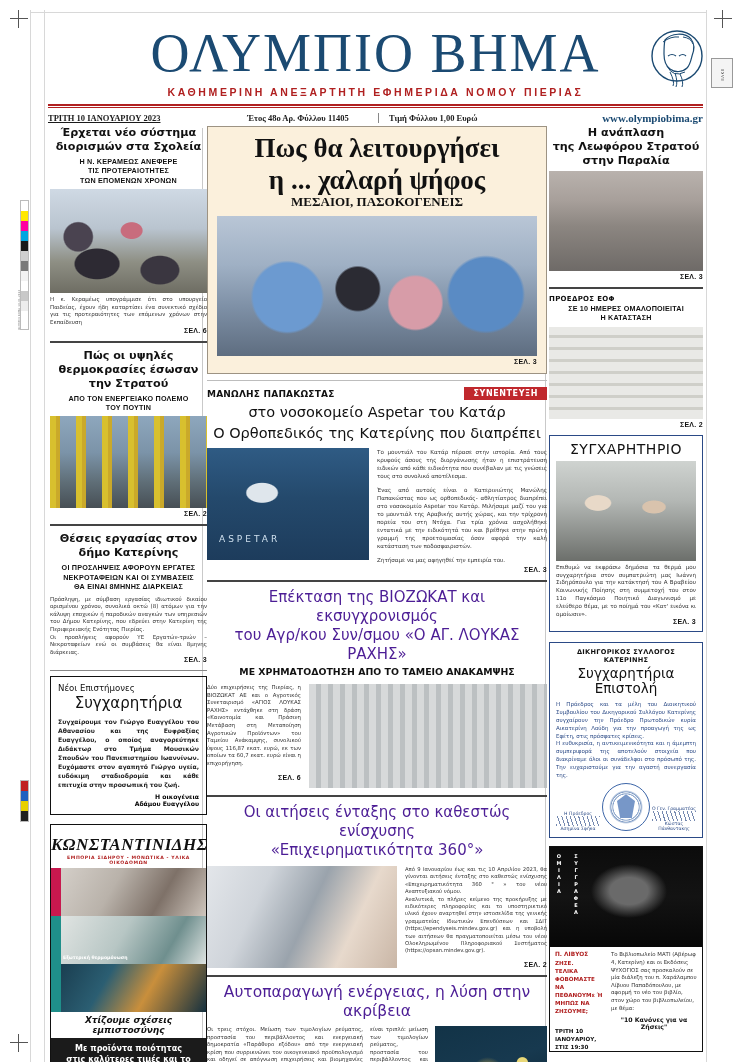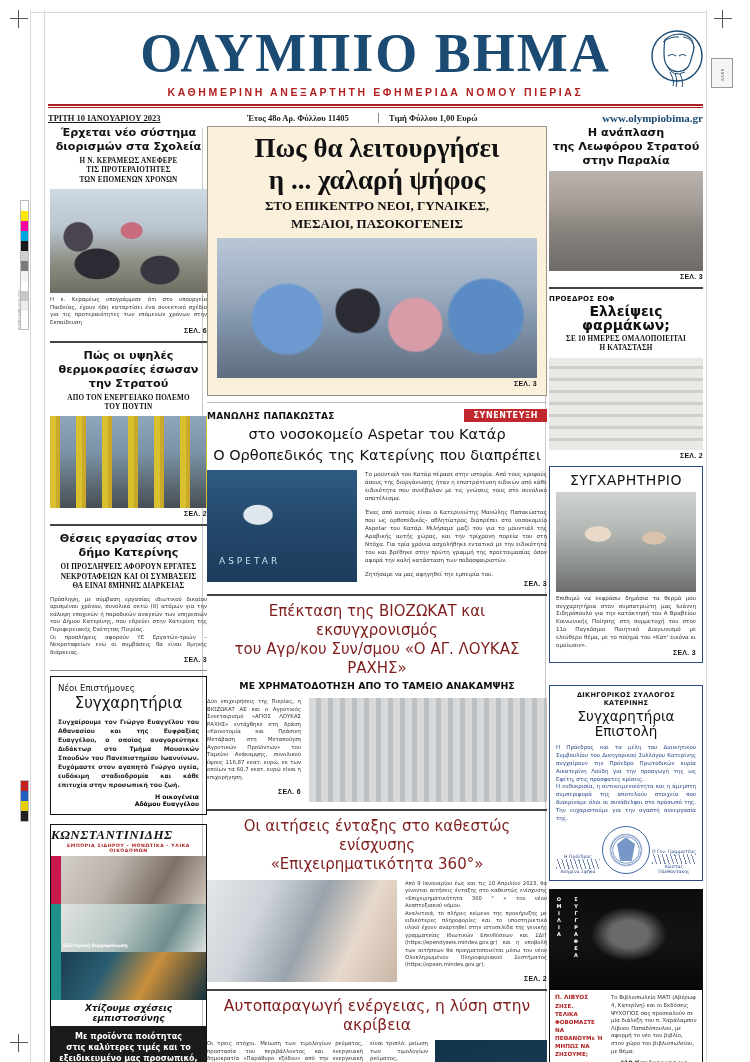--- a/index.html
+++ b/index.html
@@ -18,21 +18,21 @@
   .regmark:before{left:8px;top:0;width:1px;height:18px;}
   .regmark:after{top:8px;left:0;height:1px;width:18px;}
   .colorbar{position:absolute;width:7px;border:1px solid #bbb;background:#fff;}
   .colorbar i{display:block;height:10px;}
   .cb-label{position:absolute;font-size:2.6px;color:#777;transform:rotate(-90deg);
             transform-origin:left top;white-space:nowrap;letter-spacing:.2px;}
 
   
   .masthead{position:absolute;left:48px;top:22px;width:655px;height:96px;}
   .mast-title{font-family:"Liberation Serif","DejaVu Serif",serif;
-    font-weight:700;font-size:54px;line-height:58px;color:#1b4a72;text-align:center;
+    font-weight:400;font-size:54px;line-height:58px;color:#1b4a72;text-align:center;
     letter-spacing:2px;margin:0;padding-top:2px;}
   .mast-sub{font-family:"Liberation Sans","DejaVu Sans",sans-serif;font-weight:700;
     font-size:10.5px;letter-spacing:2.6px;color:#b02020;text-align:center;margin-top:4px;}
   .mast-rule{height:2px;background:#b02020;margin:6px 0 0 0;}
   .mast-rule2{height:1px;background:#b02020;margin-top:1px;}
   .mast-info{display:flex;align-items:center;font-family:"Liberation Serif","DejaVu Serif",serif;
     font-weight:700;font-size:8.5px;color:#1a1a1a;padding-top:4px;}
   .mi-date{width:170px;text-decoration:underline;}
   .mi-issue{width:160px;text-align:center;}
   .mi-price{flex:1;border-left:1px solid #888;padding-left:10px;}
@@ -53,21 +53,21 @@
   .vrule{position:absolute;width:1px;background:#c9c9c9;}
 
   
   .blk{margin-bottom:7px;}
   .hr-thin{height:1px;background:#bdbdbd;margin:6px 0;}
   .hr-thick{height:2px;background:#444;margin:6px 0;}
   .hr-mid{height:1px;background:#888;margin:5px 0;}
 
   .h-side{font-family:"DejaVu Sans","Liberation Sans",sans-serif;font-weight:700;
     font-size:11.2px;line-height:14px;color:#111;text-align:center;margin:0 0 3px;}
-  .k-side{font-family:Liberation Serif, serif;font-weight:700;
+  .k-side{font-family:Liberation Sans, sans-serif;font-weight:700;
     font-size:7.2px;line-height:9.4px;color:#111;text-align:center;letter-spacing:.2px;margin:0 0 4px;}
   .body-s{font-family:"DejaVu Sans","Liberation Sans",sans-serif;font-size:5.5px;
     line-height:7.6px;color:#333;text-align:justify;margin:3px 0 0;}
   .pg{font-family:"Liberation Sans","DejaVu Sans",sans-serif;font-weight:700;
     font-size:7px;color:#111;text-align:right;letter-spacing:.3px;}
 
   .photo{width:100%;position:relative;overflow:hidden;background:#cfd6dc;}
 
   
   .ph-class{background:
@@ -129,21 +129,21 @@
     font-size:9px;color:#111;letter-spacing:.2px;}
   .iv-badge{background:#c0282d;color:#fff;font-weight:700;font-size:8px;
     padding:2px 9px;letter-spacing:.6px;}
   .iv-title{font-family:"DejaVu Sans","Liberation Sans",sans-serif;font-weight:400;
     font-size:14.5px;line-height:18px;color:#111;text-align:center;margin:3px 0 0;}
   .two-col{display:flex;gap:8px;margin-top:6px;}
   .body-m{font-family:"DejaVu Sans","Liberation Sans",sans-serif;font-size:5.6px;
     line-height:8px;color:#333;text-align:justify;margin:0 0 6px;}
 
   .mid-title{font-family:"DejaVu Sans","Liberation Sans",sans-serif;font-weight:400;
-    font-size:15px;line-height:19px;color:#7f1d1d;text-align:center;margin:0;}
+    font-size:15px;line-height:19px;color:#4c1d95;text-align:center;margin:0;}
   .mid-kicker{font-family:"DejaVu Sans","Liberation Sans",sans-serif;font-weight:700;
     font-size:9.4px;line-height:12px;color:#111;text-align:center;margin:2px 0 0;}
 
   
   .boxed{border:1px solid #2b4a86;padding:5px 6px 6px;}
   .box-title{font-family:"DejaVu Sans","Liberation Sans",sans-serif;font-weight:400;
     font-size:14px;text-align:center;color:#111;margin:0 0 4px;letter-spacing:.5px;}
   .box-kick{font-family:"DejaVu Sans","Liberation Sans",sans-serif;font-weight:700;
     font-size:6.6px;text-align:center;color:#111;letter-spacing:.3px;margin:0 0 1px;}
   .box-title2{font-family:"DejaVu Sans","Liberation Sans",sans-serif;font-weight:400;
@@ -155,22 +155,22 @@
     background:radial-gradient(circle,#fff 38%,#7d9ac4 40%,#fff 44%,#7d9ac4 46%,#fff 52%);
     border:1px solid #3d66a8;position:relative;}
   .seal:after{content:"";position:absolute;left:14px;top:10px;width:18px;height:24px;
     background:#4a74b5;clip-path:polygon(50% 0,100% 28%,82% 100%,18% 100%,0 28%);opacity:.75;}
   .scribble{height:10px;background:
     repeating-linear-gradient(72deg,#2b4a86 0 1px,transparent 1px 4px);opacity:.65;}
 
   
   .ad{border:1px solid #111;}
   .ad-brand{font-family:"Liberation Serif","DejaVu Serif",serif;font-weight:700;
-    font-style:italic;font-size:13px;letter-spacing:.5px;color:#111;
-    padding:2px 0 0;}
+    font-style:italic;font-size:17px;text-align:center;letter-spacing:.5px;color:#111;
+    padding:2px 0 0;margin-top:8px;}
   .ad-brand-sub{font-size:4.6px;font-weight:700;color:#b02020;text-align:center;
     letter-spacing:.6px;padding-bottom:3px;}
   .ad-slogan{font-family:"DejaVu Sans","Liberation Sans",sans-serif;font-weight:700;
     font-style:italic;font-size:9px;text-align:center;color:#111;padding:3px 0;}
   .ad-dark{background:#1b1b1b;color:#fff;text-align:center;padding:5px 4px 6px;}
   .ad-dark p{margin:0;font-size:8px;line-height:11px;font-weight:700;}
 
   
   .ev-box{border:1px solid #111;}
   .ev-txtL{font-family:"DejaVu Sans","Liberation Sans",sans-serif;font-weight:700;
@@ -311,37 +311,36 @@
 
     </div>
   </div>
 </div>
 
 <div class="col col-mid">
 
   <div class="lead">
     <div class="lead-title">Πως θα λειτουργήσει</div>
     <div class="lead-title">η ... χαλαρή ψήφος</div>
-    <div class="lead-sub">ΣΤΟ ΕΠΙΚΕΝΤΡΟ ΝΕΟΙ, ΓΥΝΑΙΚΕΣ,</div>
     <div class="lead-sub" style="margin-top:-4px">ΜΕΣΑΙΟΙ, ΠΑΣΟΚΟΓΕΝΕΙΣ</div>
     <div class="photo ph-crowd" style="height:140px"></div>
     <div class="pg" style="margin-top:2px">ΣΕΛ. 3</div>
   </div>
 
   <div class="hr-thin"></div>
 
   <div class="blk">
     <div class="iv-top">
       <div class="iv-kick">ΜΑΝΩΛΗΣ ΠΑΠΑΚΩΣΤΑΣ</div>
       <div class="iv-badge">ΣΥΝΕΝΤΕΥΞΗ</div>
     </div>
     <div class="iv-title">στο νοσοκομείο Aspetar του Κατάρ</div>
     <div class="iv-title">Ο Ορθοπεδικός της Κατερίνης που διαπρέπει</div>
     <div class="two-col">
-      <div class="photo ph-aspetar" style="width:150px;height:112px;flex:none;position:relative">
+      <div class="photo ph-aspetar" style="width:162px;height:112px;flex:none;position:relative">
         <div style="position:absolute;left:12px;bottom:16px;color:#cfe0ee;font-size:9px;letter-spacing:3px;">ASPETAR</div>
       </div>
       <div style="flex:1">
         <p class="body-m">Το μουντιάλ του Κατάρ πέρασε στην ιστορία. Από τους κρυφούς άσους της διοργάνωσης ήταν η επιστράτευση ειδικών από κάθε ειδικότητα που συνέβαλαν με τις γνώσεις τους στο συνολικό αποτέλεσμα.</p>
         <p class="body-m">Ένας από αυτούς  είναι ο Κατερινιώτης Μανώλης Παπακώστας που ως ορθοπεδικός- αθλητίατρος διαπρέπει στο νοσοκομείο Aspetar του Κατάρ. Μιλήσαμε μαζί του για το μουντιάλ της Αραβικής αυτής χώρας, και την τρίχρονη πορεία του στη Ντόχα. Για τρία χρόνια ασχολήθηκε εντατικά με την ειδικότητά του και βρέθηκε στην πρώτη γραμμή της προετοιμασίας όσον αφορά την καλή κατάσταση των ποδοσφαιριστών.</p>
         <p class="body-m" style="margin-bottom:2px">Ζητήσαμε να μας αφηγηθεί την εμπειρία του.</p>
         <div class="pg">ΣΕΛ. 3</div>
       </div>
     </div>
   </div>
@@ -404,35 +403,34 @@
 της Λεωφόρου Στρατού
 στην Παραλία</div>
     <div class="photo ph-road" style="height:100px;margin-top:3px"></div>
     <div class="pg" style="margin-top:2px">ΣΕΛ. 3</div>
   </div>
 
   <div class="hr-thick"></div>
 
   <div class="blk">
     <div class="box-kick" style="text-align:left;font-size:7px">ΠΡΟΕΔΡΟΣ ΕΟΦ</div>
-    <div class="h-side" style="font-size:14px">Ελλείψεις φαρμάκων;</div>
     <div class="k-side" style="white-space:pre-line">ΣΕ 10 ΗΜΕΡΕΣ ΟΜΑΛΟΠΟΙΕΙΤΑΙ
 Η ΚΑΤΑΣΤΑΣΗ</div>
     <div class="photo ph-pharm" style="height:92px"></div>
     <div class="pg" style="margin-top:2px">ΣΕΛ. 2</div>
   </div>
 
   <div class="boxed" style="margin-top:6px">
     <div class="box-title">ΣΥΓΧΑΡΗΤΗΡΙΟ</div>
     <div class="photo ph-award" style="height:100px"></div>
     <div class="body-s" style="font-size:5.6px;line-height:7.8px">Επιθυμώ να εκφράσω δημόσια τα θερμά μου συγχαρητήρια στον συμπατριώτη μας Ιωάννη Σιδηρόπουλο για την κατάκτησή του Α Βραβείου Κοινωνικής Ποίησης στη συμμετοχή του στον 11ο  Παγκόσμιο Ποιητικό Διαγωνισμό με ελεύθερο  θέμα, με το ποίημά του «Κατ' εικόνα κι ομοίωσιν».</div>
     <div class="pg">ΣΕΛ. 3</div>
   </div>
 
-  <div class="boxed" style="margin-top:22px">
+  <div class="boxed" style="margin-top:10px">
     <div class="box-kick">ΔΙΚΗΓΟΡΙΚΟΣ ΣΥΛΛΟΓΟΣ ΚΑΤΕΡΙΝΗΣ</div>
     <div class="box-title2">Συγχαρητήρια</div>
     <div class="box-title2" style="margin-top:-6px">Επιστολή</div>
     <div class="body-s" style="white-space:pre-line;font-size:5.5px;line-height:7.8px;color:#2b4a86">Η Πρόεδρος και τα μέλη του Διοικητικού Συμβουλίου του Δικηγορικού Συλλόγου Κατερίνης συγχαίρουν την Πρόεδρο Πρωτοδικών κυρία Αικατερίνη Λούδη για την προαγωγή της ως Εφέτη, στις πρόσφατες κρίσεις.
 Η ευθυκρισία, η αντικειμενικότητα και η άμεμπτη συμπεριφορά της αποτελούν στοιχεία που διακρίναμε όλοι οι συνάδελφοι στο πρόσωπό της. Την ευχαριστούμε για την αγαστή συνεργασία της.</div>
     <div class="sig">
       <div class="s">
         <div>Η Πρόεδρος</div>
         <div class="scribble"></div>
         <div>Ασημίνα Σφήκα</div>

